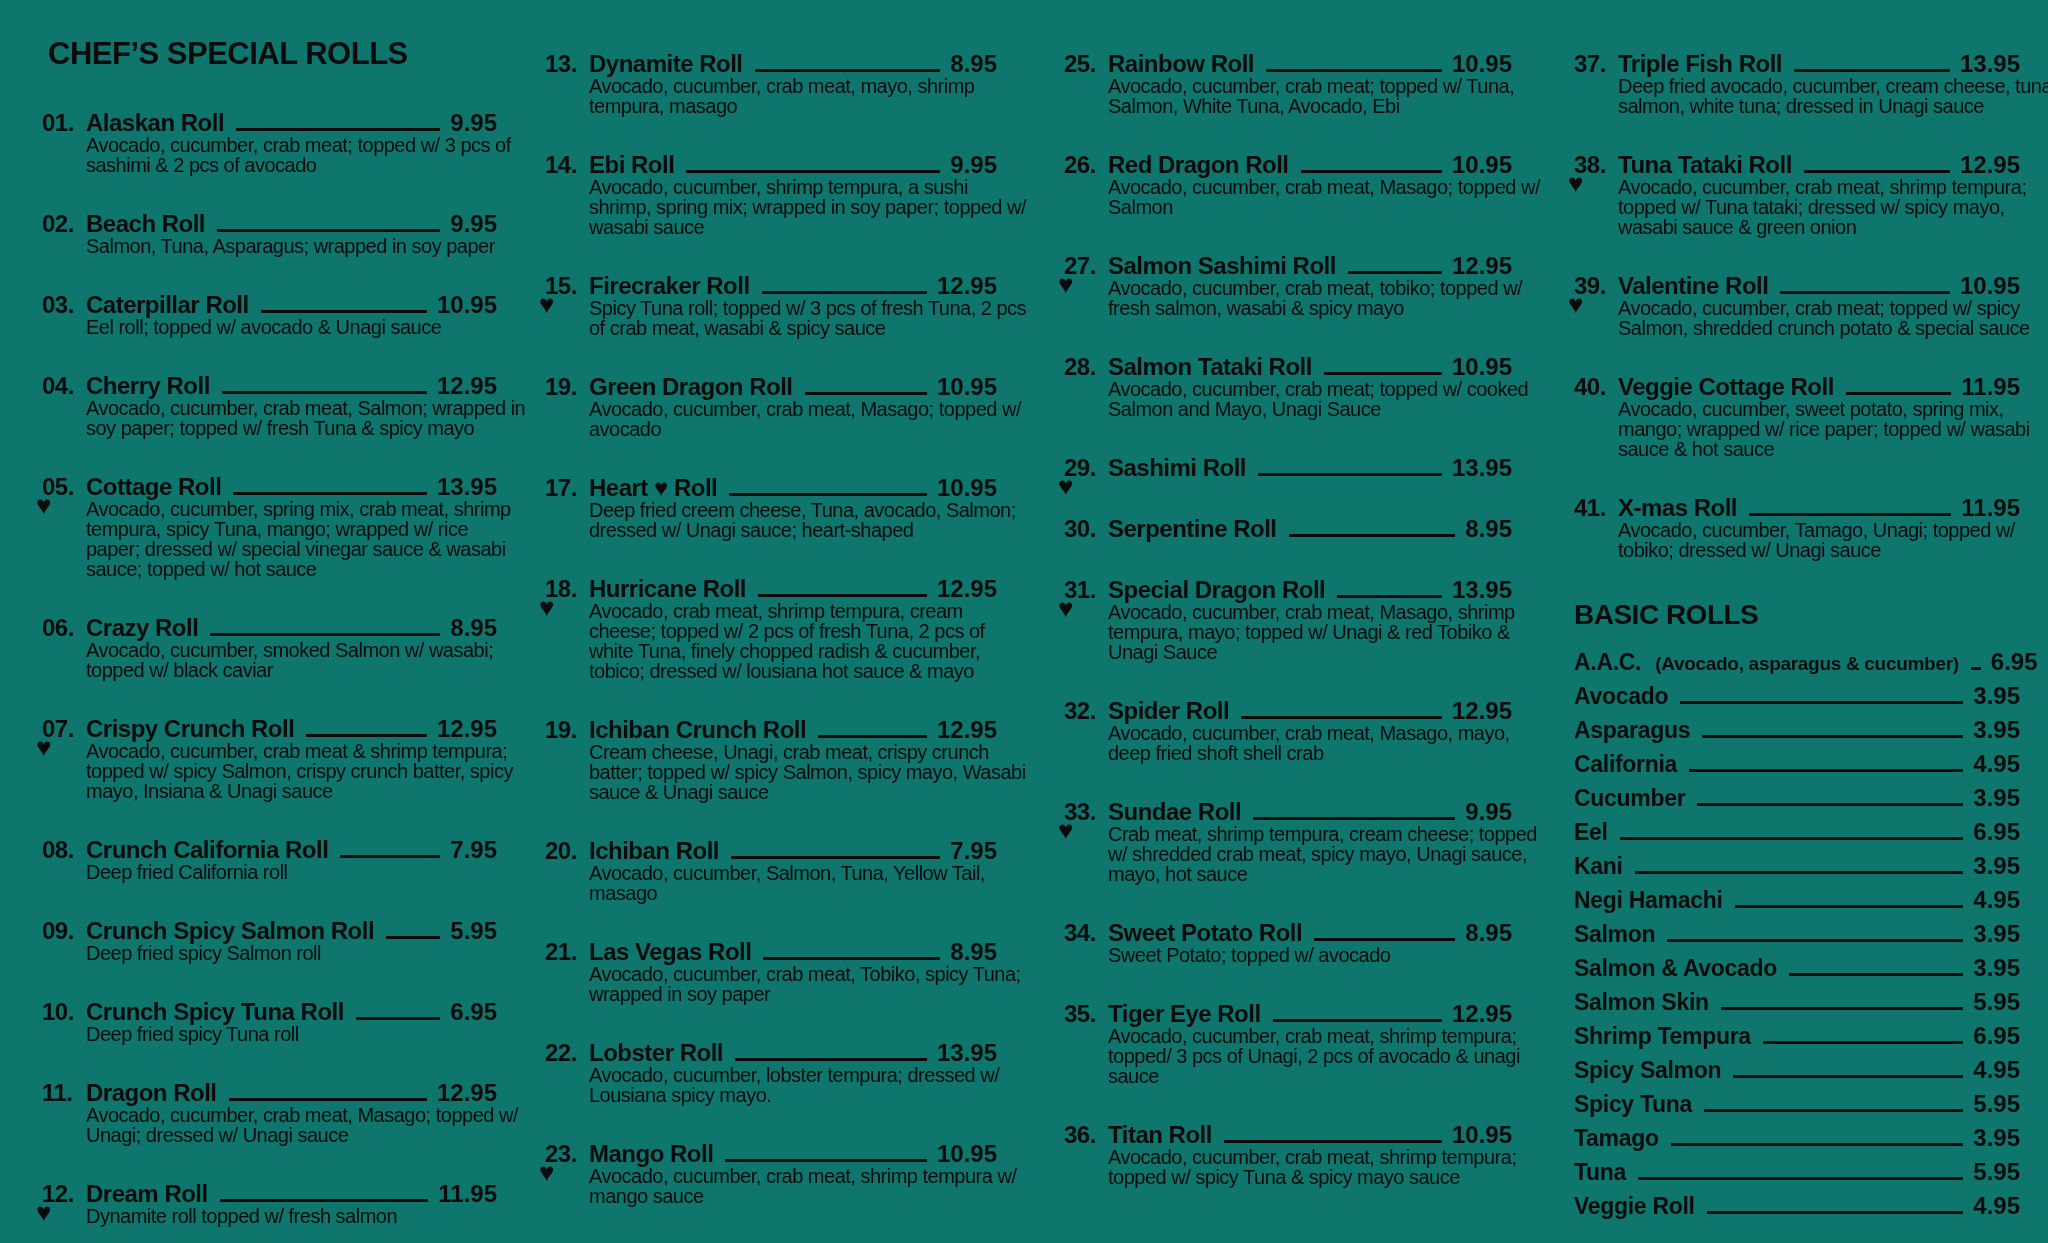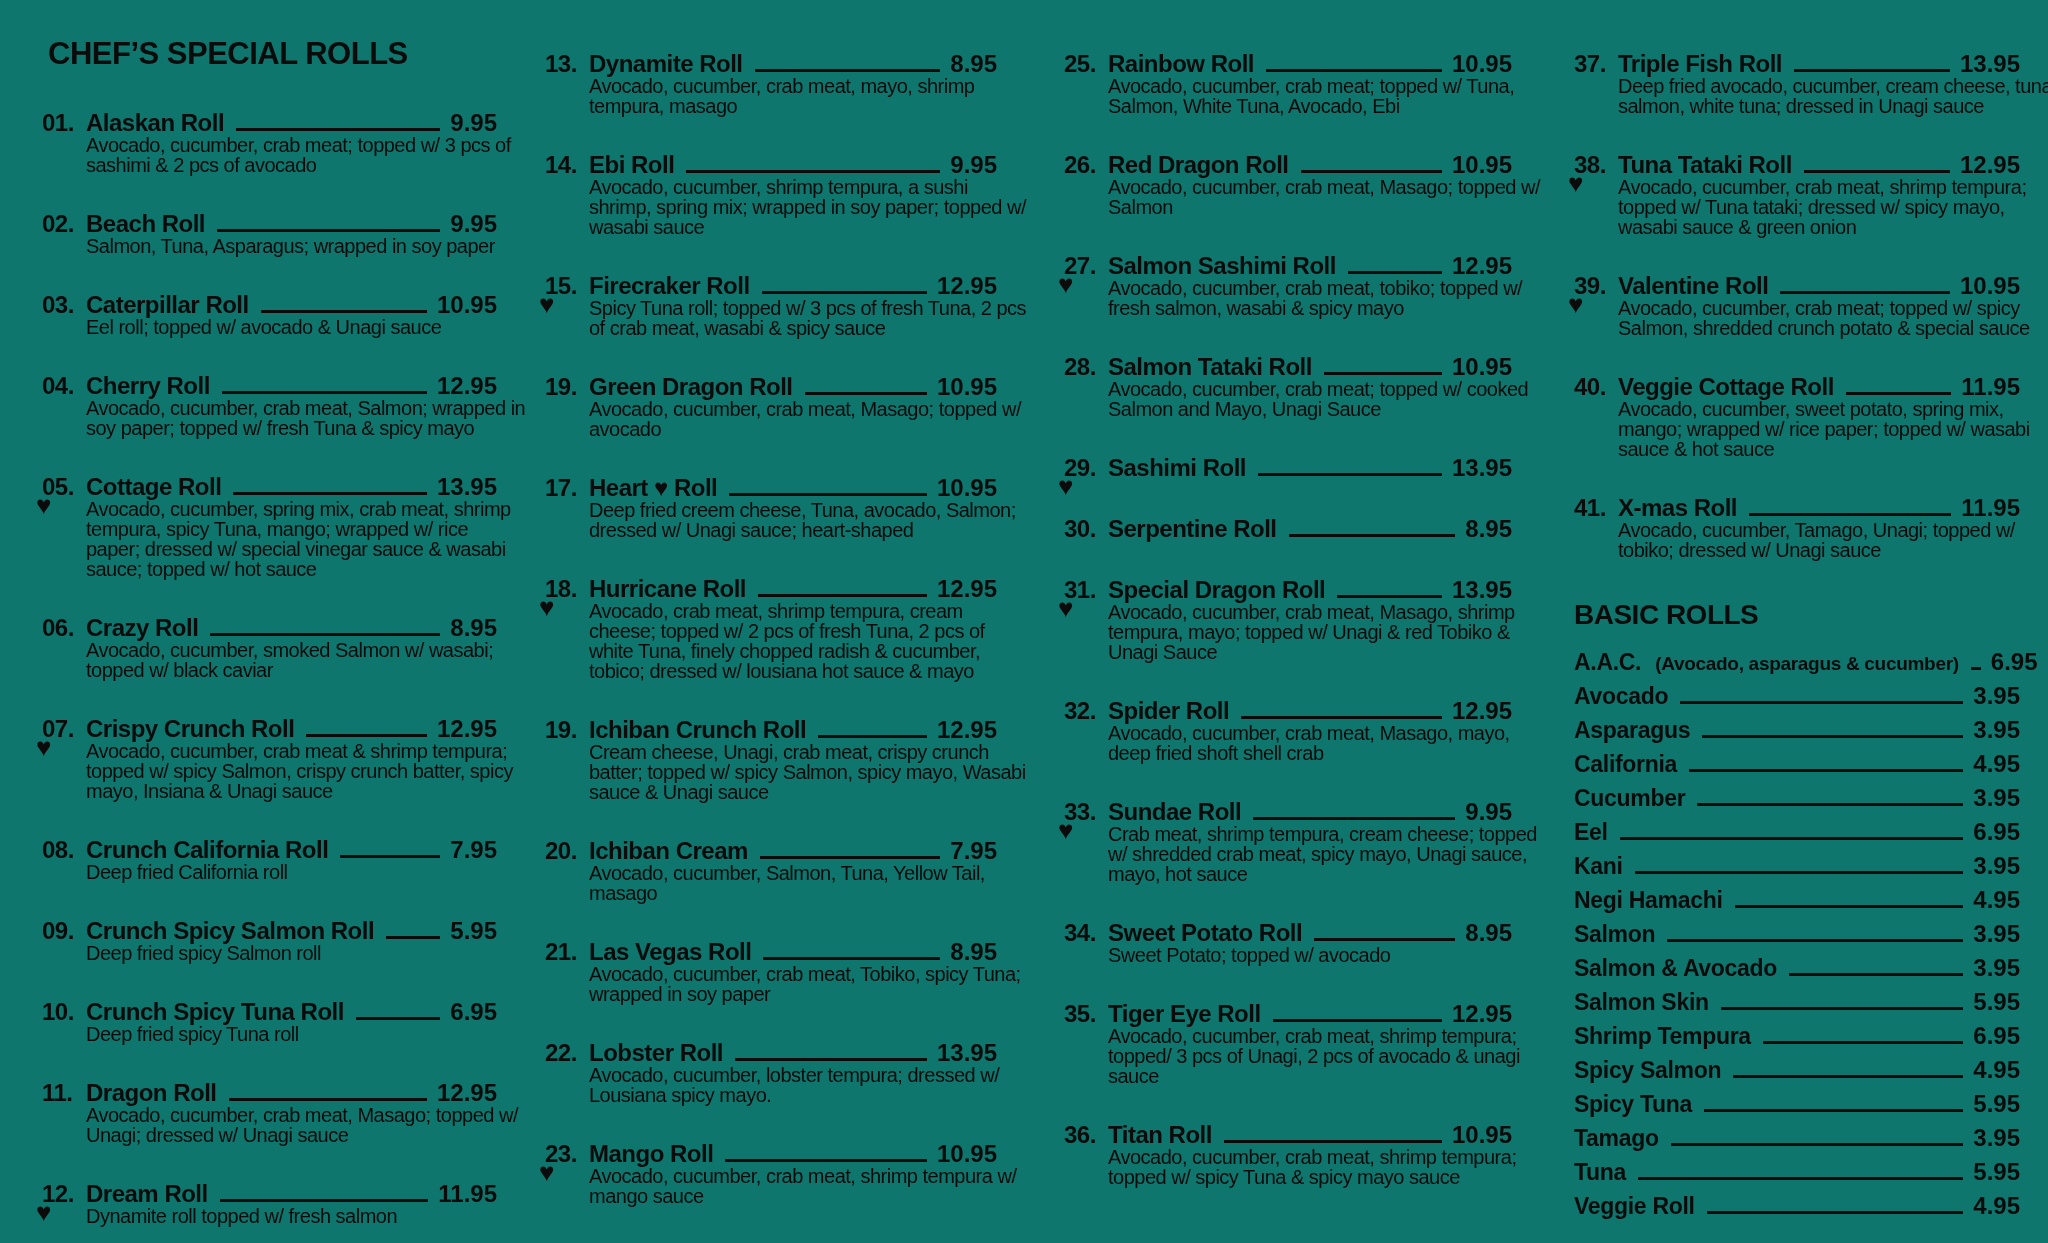--- a/index.html
+++ b/index.html
@@ -283,21 +283,21 @@
       <span class="num">19.</span>
             <span class="name">Ichiban Crunch Roll</span>
       <span class="leader"></span>
       <span class="price">12.95</span>
     </div>
     <div class="desc">Cream cheese, Unagi, crab meat, crispy crunch batter; topped w/ spicy Salmon, spicy mayo, Wasabi sauce &amp; Unagi sauce</div>
   </div>
         <div class="item">
     <div class="item-line">
       <span class="num">20.</span>
-            <span class="name">Ichiban Cream</span>
+            <span class="name">Ichiban Roll</span>
       <span class="leader"></span>
       <span class="price">7.95</span>
     </div>
     <div class="desc">Avocado, cucumber, Salmon, Tuna, Yellow Tail, masago</div>
   </div>
         <div class="item">
     <div class="item-line">
       <span class="num">21.</span>
             <span class="name">Las Vegas Roll</span>
       <span class="leader"></span>

